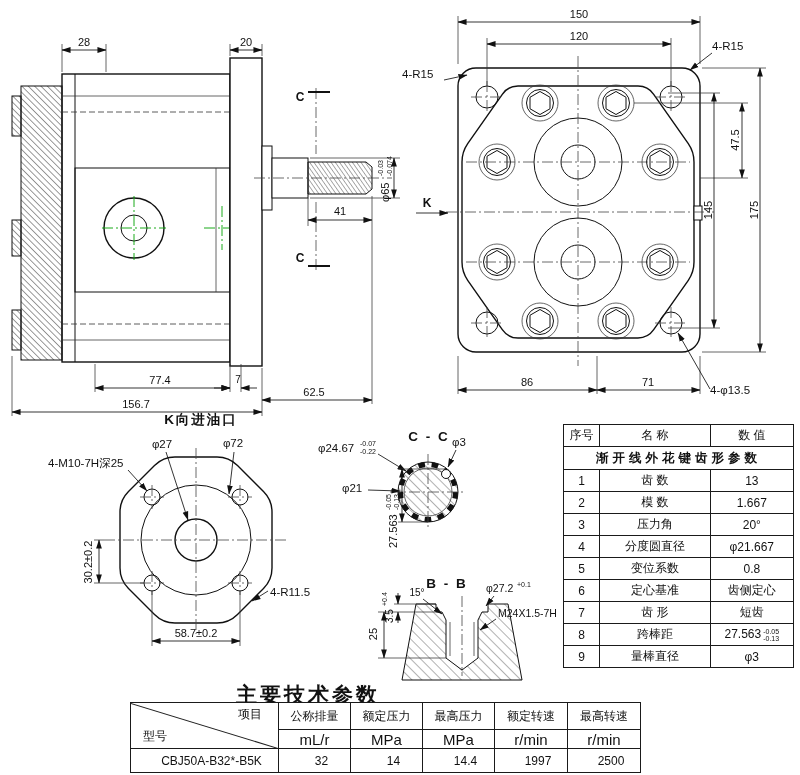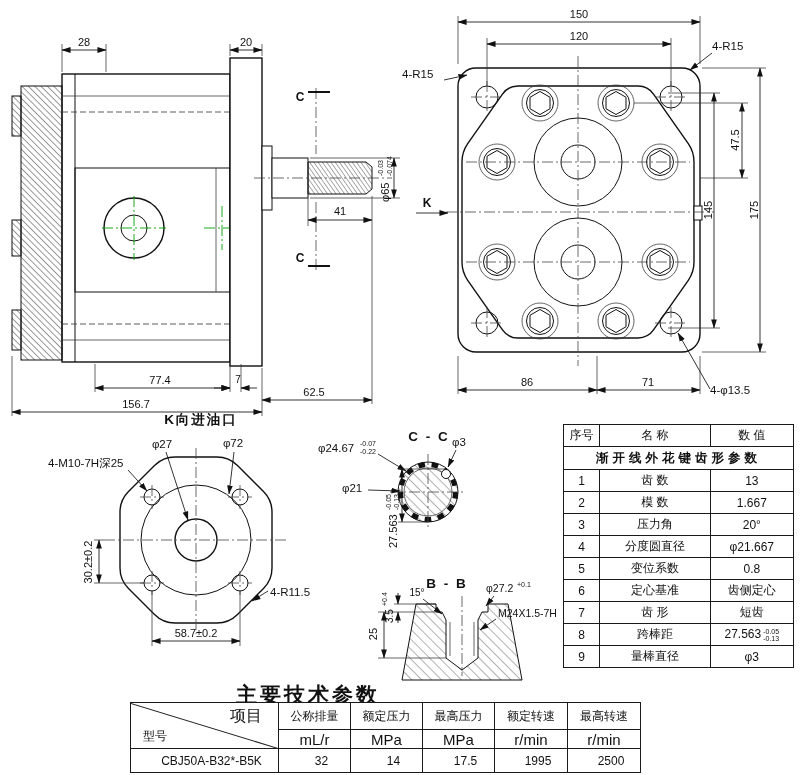--- a/index.html
+++ b/index.html
@@ -31,21 +31,21 @@
       font-weight:normal;padding:0 2px;font-size:12px;color:#111;overflow:hidden;white-space:nowrap;}
   #splineTable td,#splineTable th{height:21px;}
   #splineTable .tTitle{font-weight:bold;letter-spacing:4px;font-size:12.5px;height:22px;}
   .tolStack{display:inline-block;vertical-align:middle;margin-left:2px;line-height:7px;
       font-size:7px;text-align:left;}
   .tolStack i{display:block;font-style:normal;}
   #paramsTable th{height:26px;margin-top:24px;}
   #paramsTable .unit{height:18px;font-size:15px;}
   #paramsTable .dataRow td{height:23px;padding-left:16px;}
   .cornerCell{position:relative;padding:0;}
-  .cornerCell .cTop{position:absolute;right:16px;top:3px;font-size:16px;}
+  .cornerCell .cTop{position:absolute;right:16px;top:3px;font-size:12px;}
   .cornerCell .cBot{position:absolute;left:12px;bottom:3px;font-size:12px;}
   .cornerCell .diag{position:absolute;left:0;top:0;width:156px;height:1px;background:#222;
       transform-origin:0 0;transform:rotate(17deg);}
   #paramsTitle{position:absolute;left:236px;top:681px;font-size:21px;font-weight:bold;letter-spacing:3px;}
 </style>
 </head>
 <body>
 
 <div id="stage">
 
@@ -431,21 +431,21 @@
       <td class="unit">mL/r</td>
       <td class="unit">MPa</td>
       <td class="unit">MPa</td>
       <td class="unit">r/min</td>
       <td class="unit">r/min</td>
     </tr>
     <tr class="dataRow">
       <td>CBJ50A-B32*-B5K</td>
       <td>32</td>
       <td>14</td>
-      <td>17.5</td>
-      <td>1995</td>
+      <td>14.4</td>
+      <td>1997</td>
       <td>2500</td>
     </tr>
   </tbody>
       </table>
 </div>
 
 </div>
 
 </body></html>

